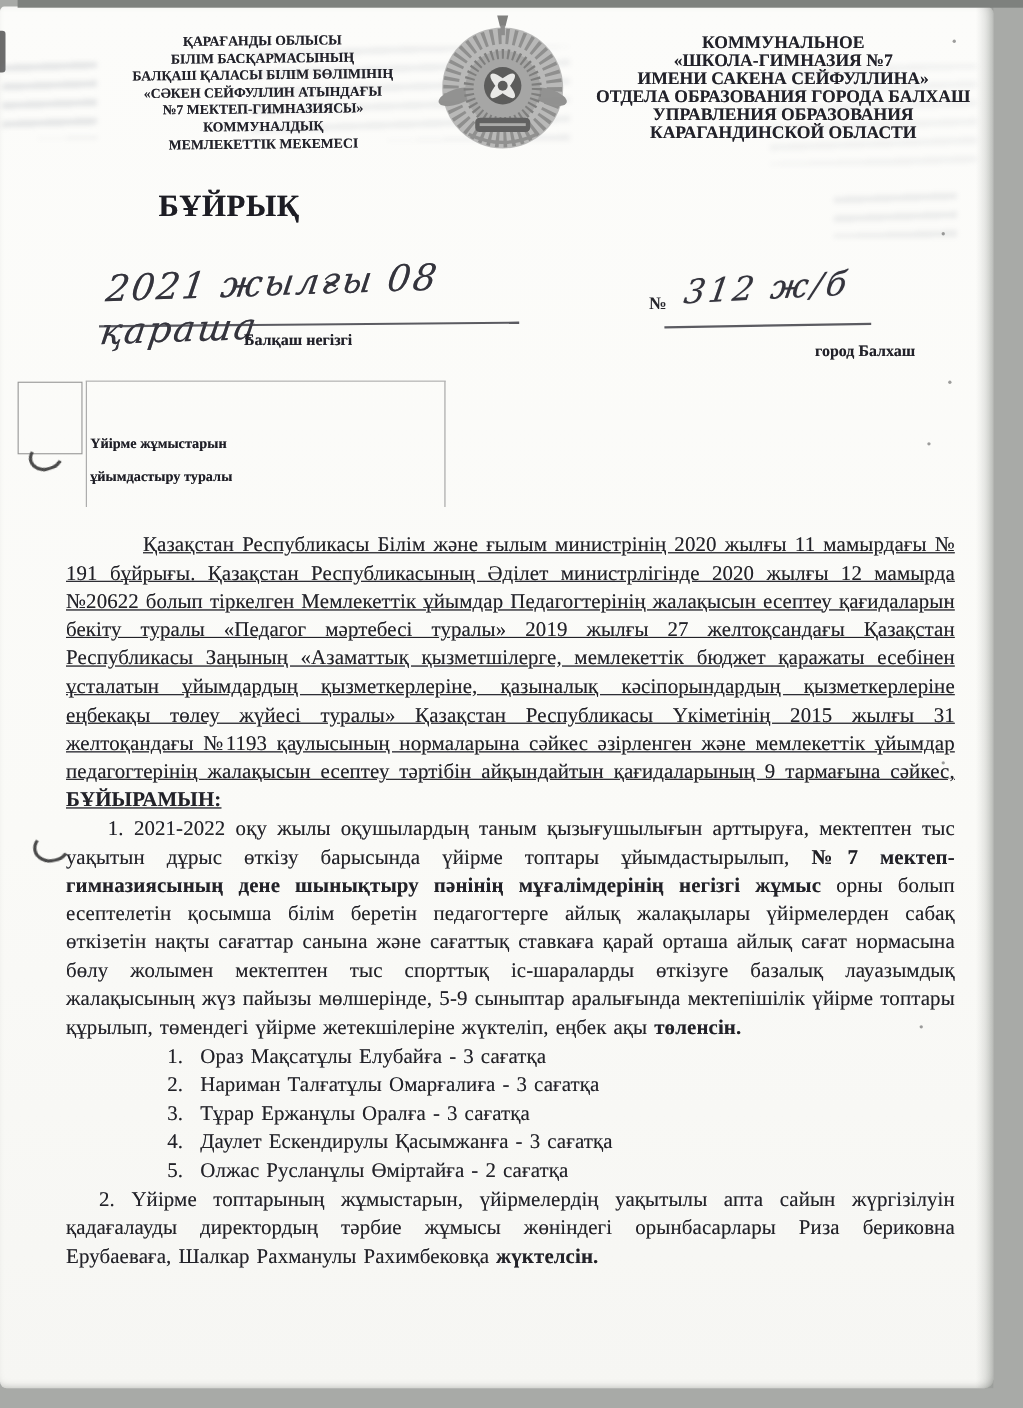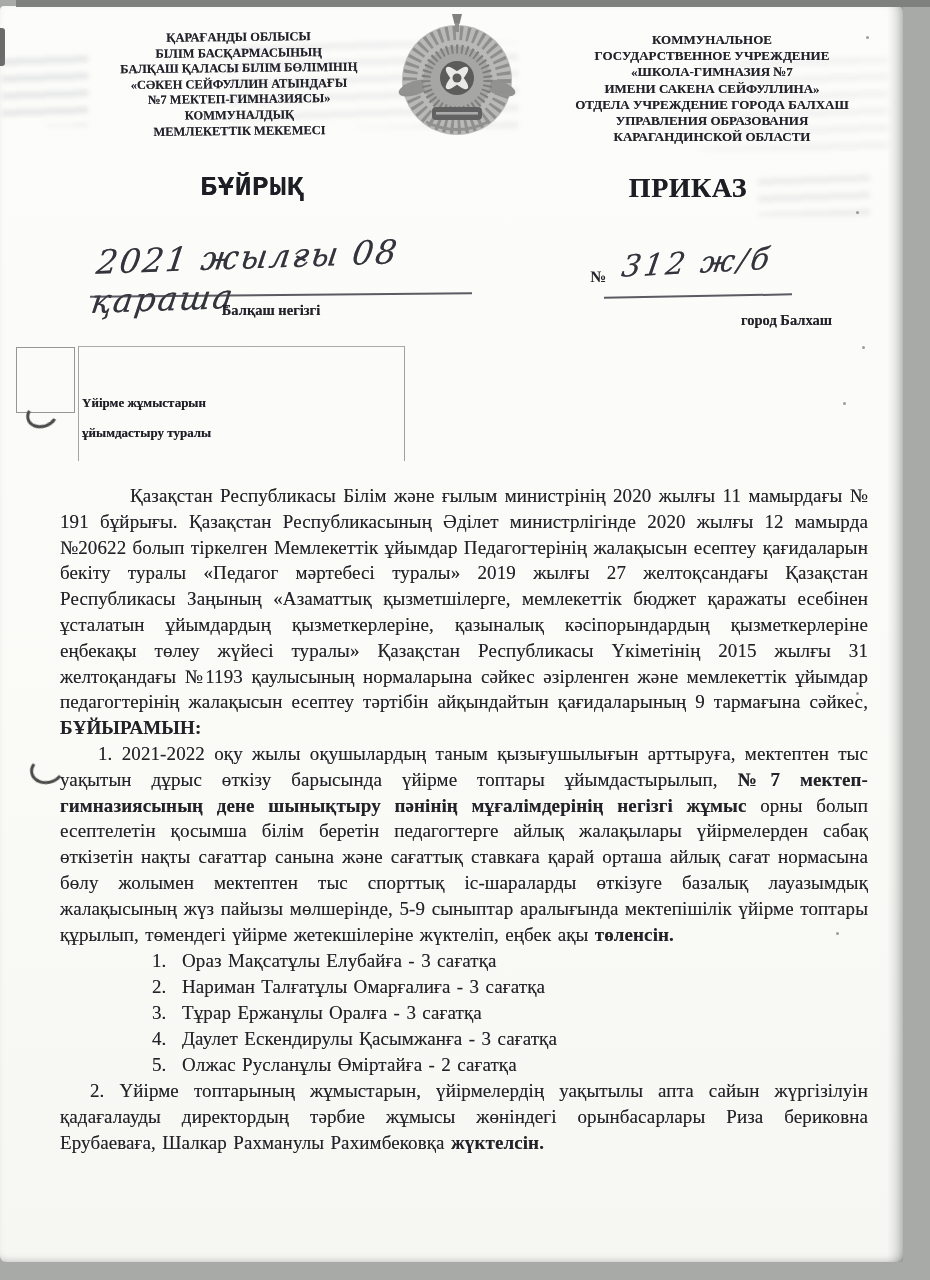--- a/index.html
+++ b/index.html
@@ -27,26 +27,26 @@
   .bleed.b1{left:2px;top:48px;width:86px;height:72px;opacity:.5;}
   .bleed.b2{left:228px;top:36px;width:290px;height:86px;opacity:.30;}
   .bleed.b3{left:700px;top:52px;width:188px;height:92px;opacity:.22;}
   .bleed.b4{left:758px;top:168px;width:112px;height:42px;opacity:.35;}
 
   .speck{position:absolute;width:3px;height:3px;border-radius:50%;background:#4e4e4e;opacity:.55;}
 
   
   .org{position:absolute;text-align:center;color:#22222a;font-weight:bold;}
   .org-left{left:88px;top:24px;width:302px;font-size:12.5px;line-height:15.6px;transform:rotate(-.6deg);}
-  .org-right{left:528px;top:26px;width:368px;font-size:13px;line-height:16.2px;}
+  .org-right{left:528px;top:26px;width:368px;font-size:16px;line-height:16.2px;}
   .org div{text-shadow:0 0 .5px rgba(20,20,30,.5);}
   .emblem{position:absolute;left:398px;top:2px;width:118px;height:142px;opacity:.96;}
 
   .title{position:absolute;top:166px;font-size:28px;font-weight:bold;color:#1d1d24;letter-spacing:.5px;text-shadow:0 0 .6px rgba(0,0,10,.6);}
-  .title-kk{left:132px;width:172px;text-align:right;font-family:Liberation Mono, monospace;}
+  .title-kk{left:144px;width:172px;text-align:left;}
   .title-ru{left:600px;width:176px;text-align:center;}
 
   
   .hand{position:absolute;font-style:italic;color:#34343c;
     font-family:"DejaVu Serif",serif;
     text-shadow:0 0 .6px rgba(40,40,60,.5);}
   .hand-date{left:94px;top:230px;width:390px;font-size:33px;letter-spacing:2px;transform:rotate(-2deg) skewX(-10deg);}
   .hand-num{left:622px;top:238px;width:180px;font-size:30px;letter-spacing:3px;transform:rotate(-3deg) skewX(-12deg);}
   .ink-line{position:absolute;height:2px;background:#3e3e46;opacity:.85;}
   .ink-line.l-date{left:90px;top:288px;width:382px;transform:rotate(-.5deg);}
@@ -64,21 +64,21 @@
 
   .crescent{position:absolute;border:3px solid transparent;border-bottom-color:#4a4a4a;border-left-color:#4a4a4a;border-radius:50%;filter:blur(.4px);}
   .c1{left:26px;top:396px;width:26px;height:20px;transform:rotate(-18deg);}
   .c2{left:30px;top:750px;width:28px;height:22px;transform:rotate(-12deg);}
 
   
   .doc-body{position:absolute;left:60px;top:477px;width:808px;
     font-size:19px;line-height:25.8px;color:#222228;word-spacing:1.5px;letter-spacing:.1px;
     text-shadow:0 0 .4px rgba(10,10,20,.4);}
   .doc-body p{margin:0;text-align:justify;}
-  .p1{text-indent:70px;}
+  .p1{text-indent:70px;text-decoration:underline;}
   .it1{text-indent:38px;}
   .it2{text-indent:30px;}
   .b{font-weight:bold;}
   .assignments{margin:1px 0 1px 92px;}
   .assign-row{display:flex;}
   .assign-num{width:30px;flex:0 0 30px;}
 </style>
 </head>
 <body>
 
@@ -133,30 +133,28 @@
         <path d="M54 6 h10 l-2.5 10 h-5 z" fill="#7b7b7a"></path>
         <rect x="57" y="15" width="4" height="9" fill="#8a8a89"></rect>
         <rect x="34" y="99" width="50" height="13" rx="4" fill="#5c5c5b"></rect>
         <rect x="38" y="104" width="42" height="2.6" fill="#c2c2c0" opacity=".75"></rect>
         <path d="M28 114 q31 15 62 0" stroke="#8d8d8c" stroke-width="3" fill="none"></path>
       </g>
     </svg>
 
     <div class="org org-right">
       <div>КОММУНАЛЬНОЕ</div>
-      <div>ГОСУДАРСТВЕННОЕ УЧРЕЖДЕНИЕ</div>
       <div>«ШКОЛА-ГИМНАЗИЯ №7</div>
       <div>ИМЕНИ САКЕНА СЕЙФУЛЛИНА»</div>
-      <div>ОТДЕЛА УЧРЕЖДЕНИЕ ГОРОДА БАЛХАШ</div>
+      <div>ОТДЕЛА ОБРАЗОВАНИЯ ГОРОДА БАЛХАШ</div>
       <div>УПРАВЛЕНИЯ ОБРАЗОВАНИЯ</div>
       <div>КАРАГАНДИНСКОЙ ОБЛАСТИ</div>
     </div>
 
     <div class="title title-kk">БҰЙРЫҚ</div>
-    <div class="title title-ru">ПРИКАЗ</div>
 
     <div class="hand hand-date">2021 жылғы 08 қараша</div>
     <div class="ink-line l-date"></div>
     <div class="place place-kk">Балқаш негізгі</div>
 
     <div class="num-sign">№</div>
     <div class="hand hand-num">312 ж/б</div>
     <div class="ink-line l-num"></div>
     <div class="place place-ru">город Балхаш</div>
 

